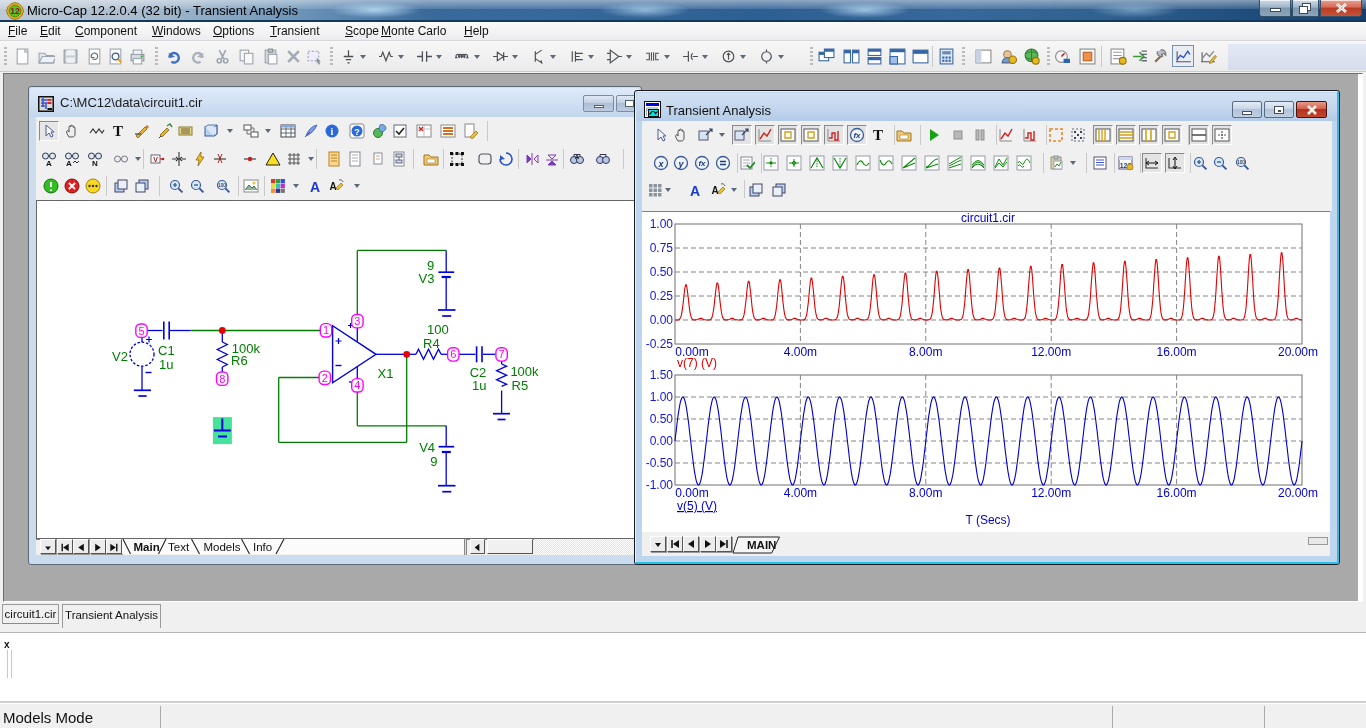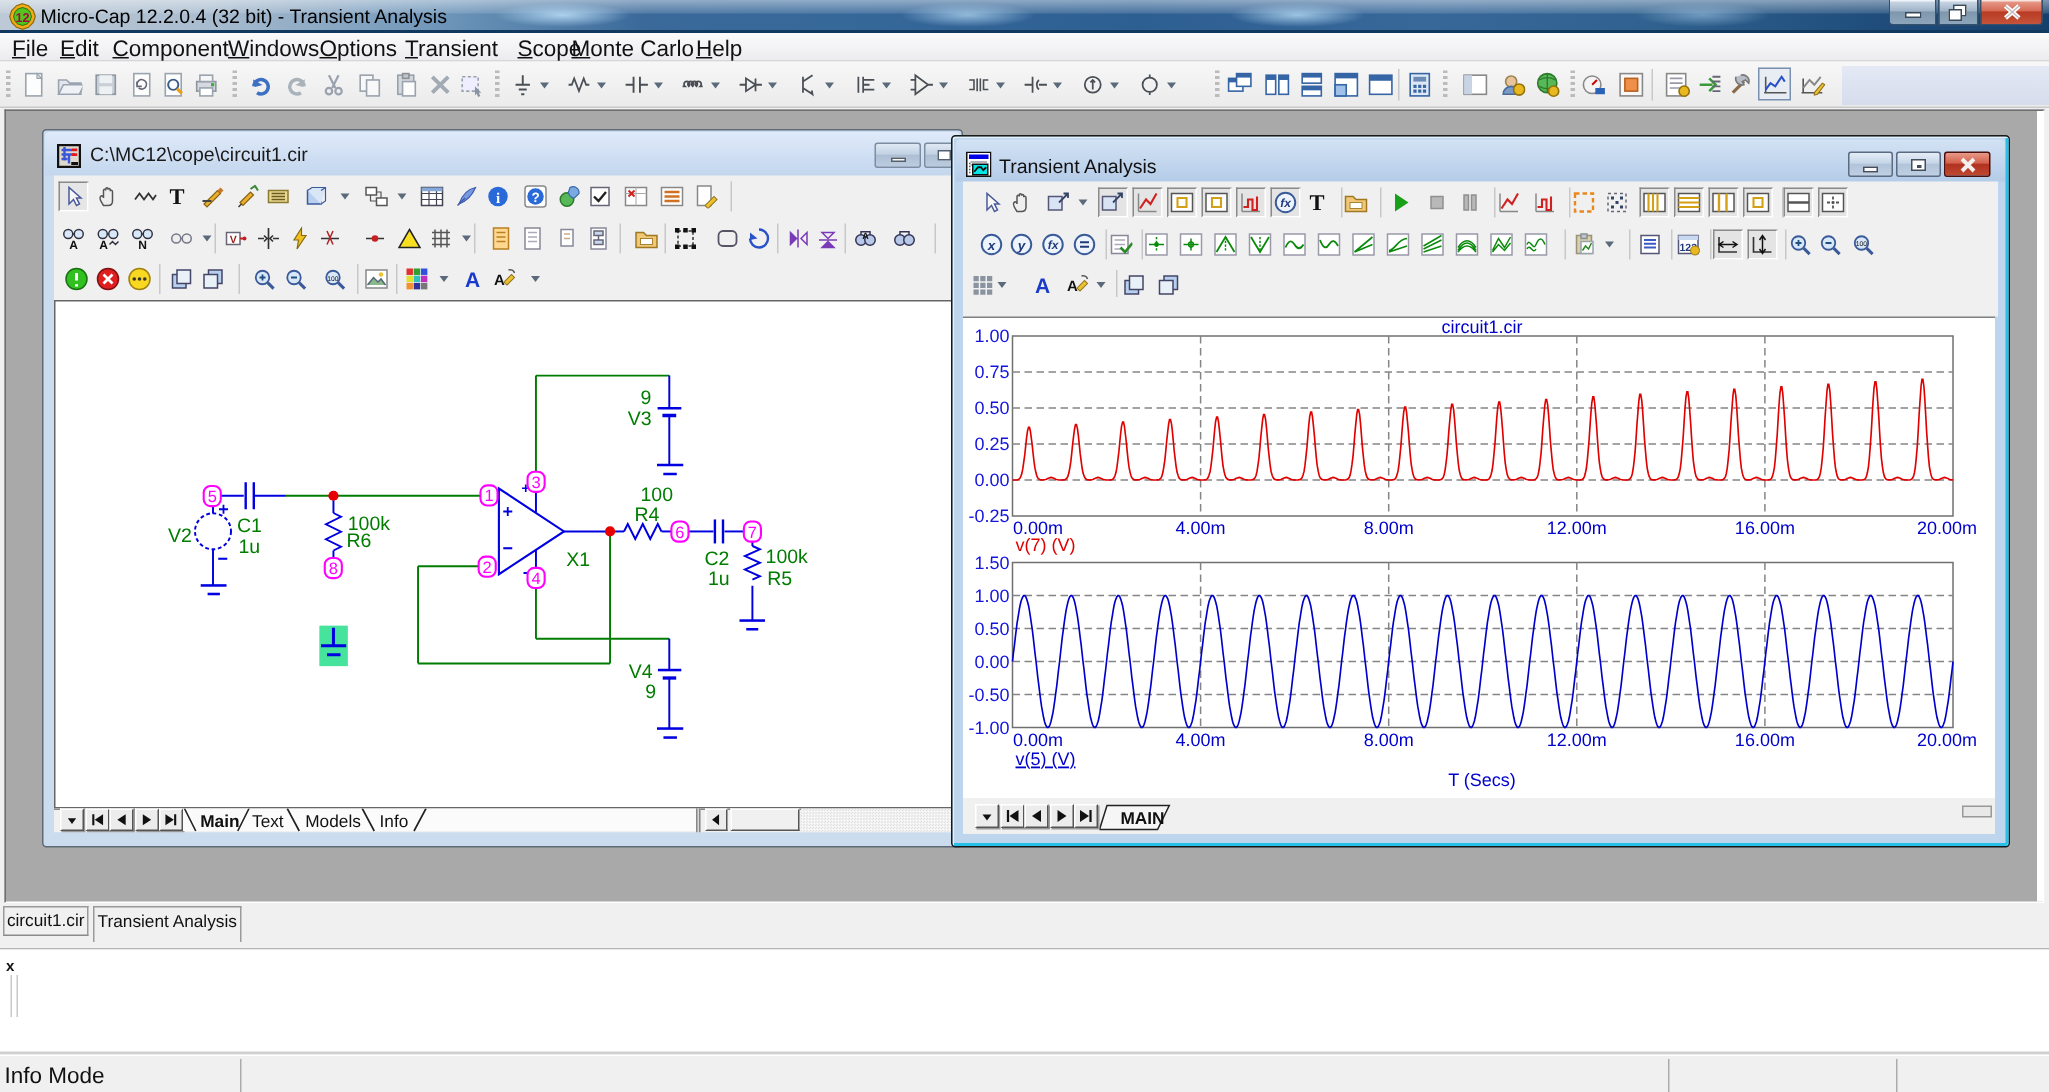--- a/index.html
+++ b/index.html
@@ -8,21 +8,21 @@
  background:linear-gradient(90deg,#bdc9d6 0px,#a9bccf 140px,#6c94b8 300px,#3a699a 430px,#37689a 560px,#2e5f92 760px,#38689a 950px,#30618f 1100px,#1d4a79 1270px,#16406c 100%);}
 #titlebar:before{content:"";position:absolute;left:0;top:0;right:0;height:9px;background:linear-gradient(rgba(255,255,255,.45),rgba(255,255,255,.12));}
 #titlebar:after{content:"";position:absolute;left:0;bottom:0;right:0;height:2px;background:#123a5e;}
 .tglow{position:absolute;top:2px;width:90px;height:16px;border-radius:50%;background:radial-gradient(closest-side,rgba(190,225,250,.85),rgba(190,225,250,0));}
 #titletext{left:27px;top:3px;font-size:13px;color:#000;}
 
 #winbtns{right:4px;top:0;width:103px;height:17px;}
 .wb{position:absolute;top:0;height:17px;border:1px solid #35506b;border-top:none;background:linear-gradient(#cfdce9 0%,#9fb4c8 45%,#7f97ad 50%,#8ea6bb 100%);box-shadow:inset 0 1px 0 rgba(255,255,255,.7);}
 .wb.close{background:linear-gradient(#e8a091 0%,#d66a54 45%,#b83b22 50%,#c4543a 100%);}
 #menubar{left:0;top:22px;width:1366px;height:19px;background:linear-gradient(#fbfbfb,#ececf0);border-bottom:1px solid #d5d5da;}
-.mi{position:absolute;top:24px;font-size:15px;color:#111;}
+.mi{position:absolute;top:24px;font-size:12px;color:#111;}
 .mi u{text-decoration:underline;}
 #toolbar{left:0;top:41px;width:1366px;height:31px;background:linear-gradient(#f7f7f7,#ebebeb);border-bottom:1px solid #c9c9c9;}
 #tbblue{left:1228px;top:44px;width:138px;height:26px;background:linear-gradient(#e4e9f5,#d6dcEC);}
 
 #mdi{left:3px;top:73px;width:1360px;height:529px;background:#a9a9a9;border:1px solid;border-color:#6e6e6e #ffffff #ffffff #6e6e6e;}
 
 #tabbar{left:0;top:602px;width:1366px;height:31px;background:#f0f0f0;border-bottom:1px solid #b6b6b6;}
 .dtab{position:absolute;top:604px;background:#f0f0f0;border:1px solid #9a9a9a;font-size:11.5px;color:#111;text-align:center;}
 #msgpanel{left:0;top:633px;width:1366px;height:70px;background:#ffffff;}
 #statusbar{left:0;top:703px;width:1366px;height:25px;background:#f0f0f0;border-top:1px solid #ffffff;box-shadow:0 -2px 0 #cfcfcf;}
@@ -290,21 +290,21 @@
 <div class="abs" style="left:28px;top:86px;width:614px;height:479px;background:#ccdcef;border:1px solid #5f6a76;border-radius:3px;"></div>
 <div class="abs" style="left:30px;top:88px;width:610px;height:29px;background:linear-gradient(#dfeafa,#c3d6ec);border-radius:3px 3px 0 0;"></div>
 <svg class="abs" style="left:38px;top:96px" width="16" height="16" viewBox="0 0 16 16">
 <rect x="0" y="0" width="16" height="16" fill="#111"></rect>
     <rect x="1.5" y="1.5" width="13" height="13" fill="#ded9cf"></rect>
 <path d="M3 4 h7 M5 2 v9 M3 7 h9 M8 7 v6 M3 10 h4" stroke="#3a55d8" stroke-width="1.6" fill="none"></path>
 <rect x="10" y="3" width="3.5" height="1.8" fill="#e81818"></rect>
     <rect x="10" y="6.2" width="3.5" height="1.8" fill="#e81818"></rect>
 <rect x="9.5" y="12" width="4.5" height="2" fill="#111"></rect>
 </svg>
-<div class="abs" style="left:60px;top:95px;font-size:13px;color:#1a1a1a;">C:\MC12\cope\circuit1.cir</div>
+<div class="abs" style="left:60px;top:95px;font-size:13px;color:#1a1a1a;">C:\MC12\data\circuit1.cir</div>
 <div class="abs" style="left:583px;top:95px;width:31px;height:17px;border:1px solid #7c8da2;border-radius:2px;background:linear-gradient(#dfe9f4,#c2d2e4 45%,#aebfd4 50%,#bccbe0)">
     <div style="position:absolute;left:10px;top:9px;width:10px;height:3px;background:#f8f8f8;border:1px solid #55606e"></div>
   </div>
 <div class="abs" style="left:616px;top:95px;width:26px;height:17px;border:1px solid #7c8da2;border-radius:2px;background:linear-gradient(#dfe9f4,#c2d2e4 45%,#aebfd4 50%,#bccbe0)">
     <div style="position:absolute;left:8px;top:4px;width:9px;height:7px;border:1.5px solid #55606e;background:#fff"></div>
   </div>
 <div class="abs" style="left:36px;top:117px;width:606px;height:84px;background:#f0f0f0;"></div>
 <div class="abs" style="left:39px;top:121px;width:20px;height:20px;background:#e6e6e6;border:1px solid;border-color:#8a8a8a #fff #fff #8a8a8a;"></div>
 <svg class="abs" style="left:41px;top:123px" width="16" height="16" viewBox="0 0 16 16">
     <path d="M5 2 L5 13 L8 10 L10 14 L12 13 L10 9 L13 9 Z" fill="#f8f8f8" stroke="#4a5a9a" stroke-width="1"></path>
@@ -1077,17 +1077,17 @@
 
 <div id="tabbar" class="abs"></div>
 <div class="dtab" style="left:2px;width:57px;height:20px;line-height:19px;border-bottom:1px solid #8a8a8a;">circuit1.cir</div>
 <div class="dtab" style="left:62px;width:99px;height:24px;line-height:20px;border-bottom:none;">Transient Analysis</div>
 <div id="msgpanel" class="abs"></div>
 <div class="abs" style="left:4px;top:639px;font-size:10px;font-weight:bold;color:#111;">x</div>
 <div class="abs" style="left:7px;top:650px;width:5px;height:28px;border-left:1px solid #c8c8c8;border-right:1px solid #c8c8c8;"></div>
 
 
 <div id="statusbar" class="abs"></div>
-<div class="abs" style="left:3px;top:709px;font-size:15px;color:#111;">Info Mode</div>
+<div class="abs" style="left:3px;top:709px;font-size:15px;color:#111;">Models Mode</div>
 <div class="sdiv" style="left:160px;top:706px"></div>
 <div class="sdiv" style="left:1112px;top:706px"></div>
 <div class="sdiv" style="left:1264px;top:706px"></div>
 
 
 </body></html>

